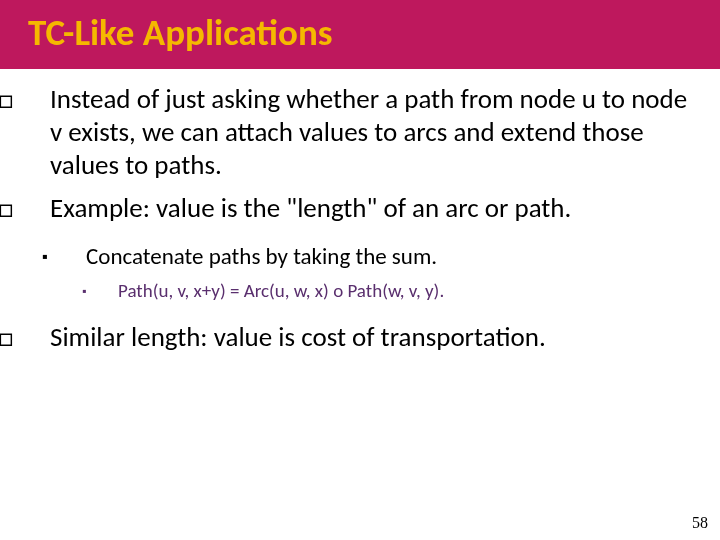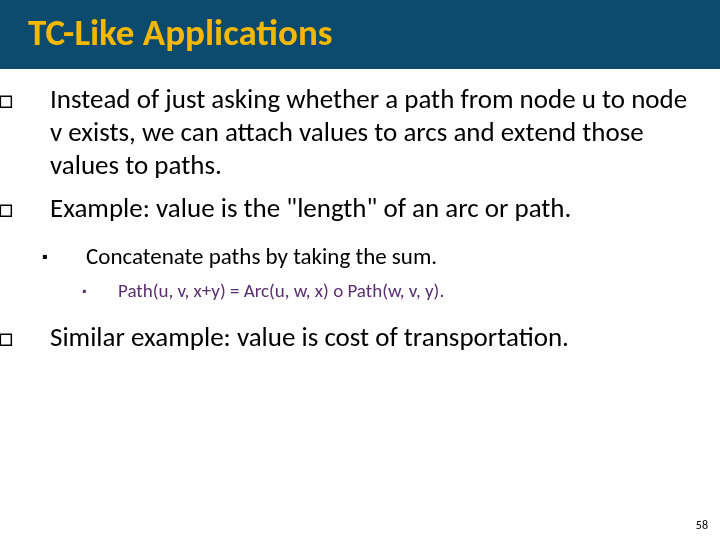--- a/index.html
+++ b/index.html
@@ -1,28 +1,28 @@
 <!DOCTYPE html>
 <html><head>
 <meta charset="utf-8">
 <style>
   * { margin: 0; padding: 0; box-sizing: border-box; }
   html, body { width: 720px; height: 540px; background: #fff; font-family: "Segoe UI", "Calibri", Arial, sans-serif; color: #000; overflow: hidden; }
   .slide { position: relative; width: 720px; height: 540px; }
-  .title-bar { background: #0c4a6e; padding: 10px 0 14px 28px; }
+  .title-bar { background: #be185d; padding: 10px 0 14px 28px; }
   .title-bar h1 { color: #f5b800; font-weight: 700; font-size: 37px; letter-spacing: 0px; }
   .body { padding: 14px 30px 0 24px; }
   .b1 { font-size: 27px; line-height: 1.22; margin-bottom: 10px; text-indent: -26px; padding-left: 26px; }
   .b1 .sq { font-size: 26px; display: inline-block; width: 26px; }
   .b1 .u { }
   .b2 { font-size: 23px; line-height: 1.25; margin: 17px 0 8px 40px; text-indent: -22px; padding-left: 22px; }
   .b2 .blk { display: inline-block; width: 22px; font-size: 16px; position: relative; top: -2px; }
   .b3 { font-size: 19px; line-height: 1.3; margin: 6px 0 18px 76px; text-indent: -18px; padding-left: 18px; color: #5a2f6e; }
   .b3 .blk { display: inline-block; width: 18px; font-size: 12px; color: #5a2f6e; position: relative; top: -2px; }
-  .pagenum { position: absolute; right: 12px; bottom: 8px; font-size: 12px; color: #000; }
+  .pagenum { position: absolute; right: 12px; bottom: 8px; font-size: 16px; color: #000; font-family: Liberation Serif, serif; }
 </style>
 </head>
 <body>
 <div class="slide">
 
   <div class="title-bar">
     <h1>TC-Like Applications</h1>
   </div>
 
   <div class="body">
@@ -38,19 +38,19 @@
     <p class="b2">
       <span class="blk">▪</span><span>Concatenate paths by taking the sum.</span>
     </p>
 
     <p class="b3">
       <span class="blk">▪</span><span>Path(u, v, x+y) = Arc(u, w, x) o Path(w, v, y).</span>
     </p>
 
 
     <p class="b1">
-      <span class="sq">□</span><span class="u">Similar example</span><span>: value is cost of transportation.</span>
+      <span class="sq">□</span><span class="u">Similar length</span><span>: value is cost of transportation.</span>
     </p>
 
   </div>
 
   <div class="pagenum">58</div>
 </div>
 
 </body></html>

